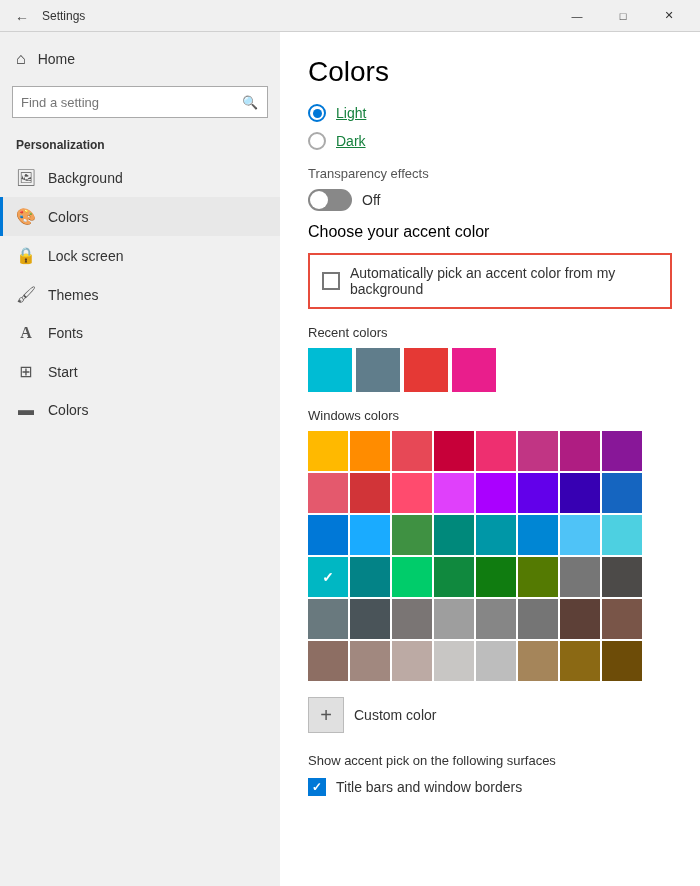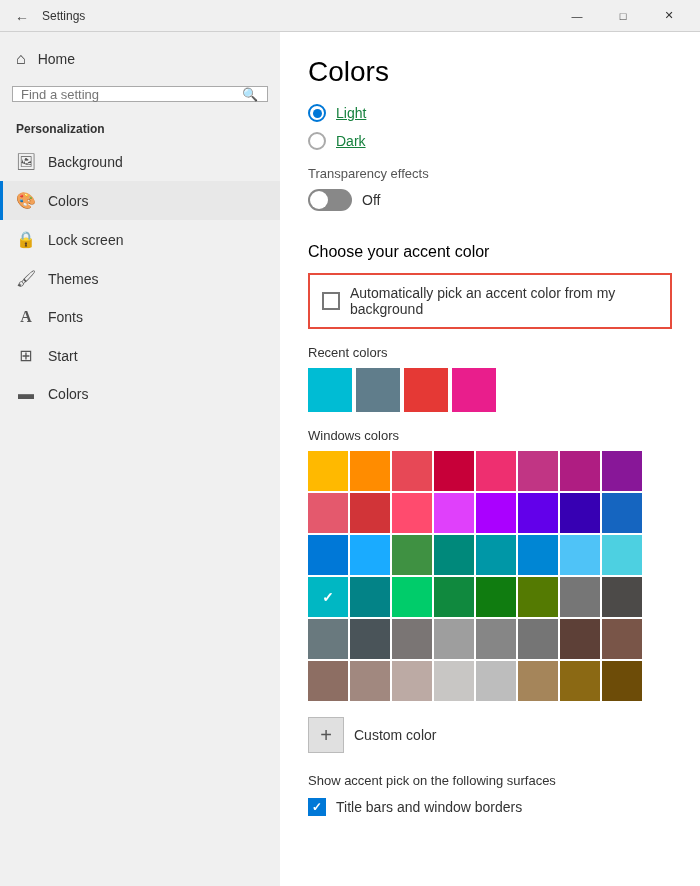--- a/index.html
+++ b/index.html
@@ -54,21 +54,21 @@
       cursor: pointer;
       font-size: 14px; color: #333;
     }
     .sidebar-home-icon { margin-right: 12px; font-size: 16px; }
 
     .sidebar-search {
       margin: 8px 12px;
       display: flex; align-items: center;
       border: 1px solid #aaa;
       background: white;
-      height: 16px;
+      height: 32px;
     }
     .sidebar-search input {
       border: none; outline: none; flex: 1;
       padding: 0 8px; font-size: 13px; background: transparent;
     }
     .sidebar-search-icon {
       padding: 0 8px; color: #666; font-size: 13px;
     }
 
     .sidebar-section-title {
@@ -135,21 +135,21 @@
     .radio-label { font-size: 14px; color: #15803d; text-decoration: underline; }
 
     
     .section-label {
       font-size: 13px; color: #555; margin-bottom: 8px; margin-top: 4px;
     }
 
     
     .toggle-row {
       display: flex; align-items: center;
-      margin-bottom: 32px;
+      margin-bottom: 12px;
     }
     .toggle {
       width: 44px; height: 22px;
       border-radius: 11px;
       background: #888;
       position: relative;
       cursor: pointer;
       margin-right: 10px;
       flex-shrink: 0;
     }

